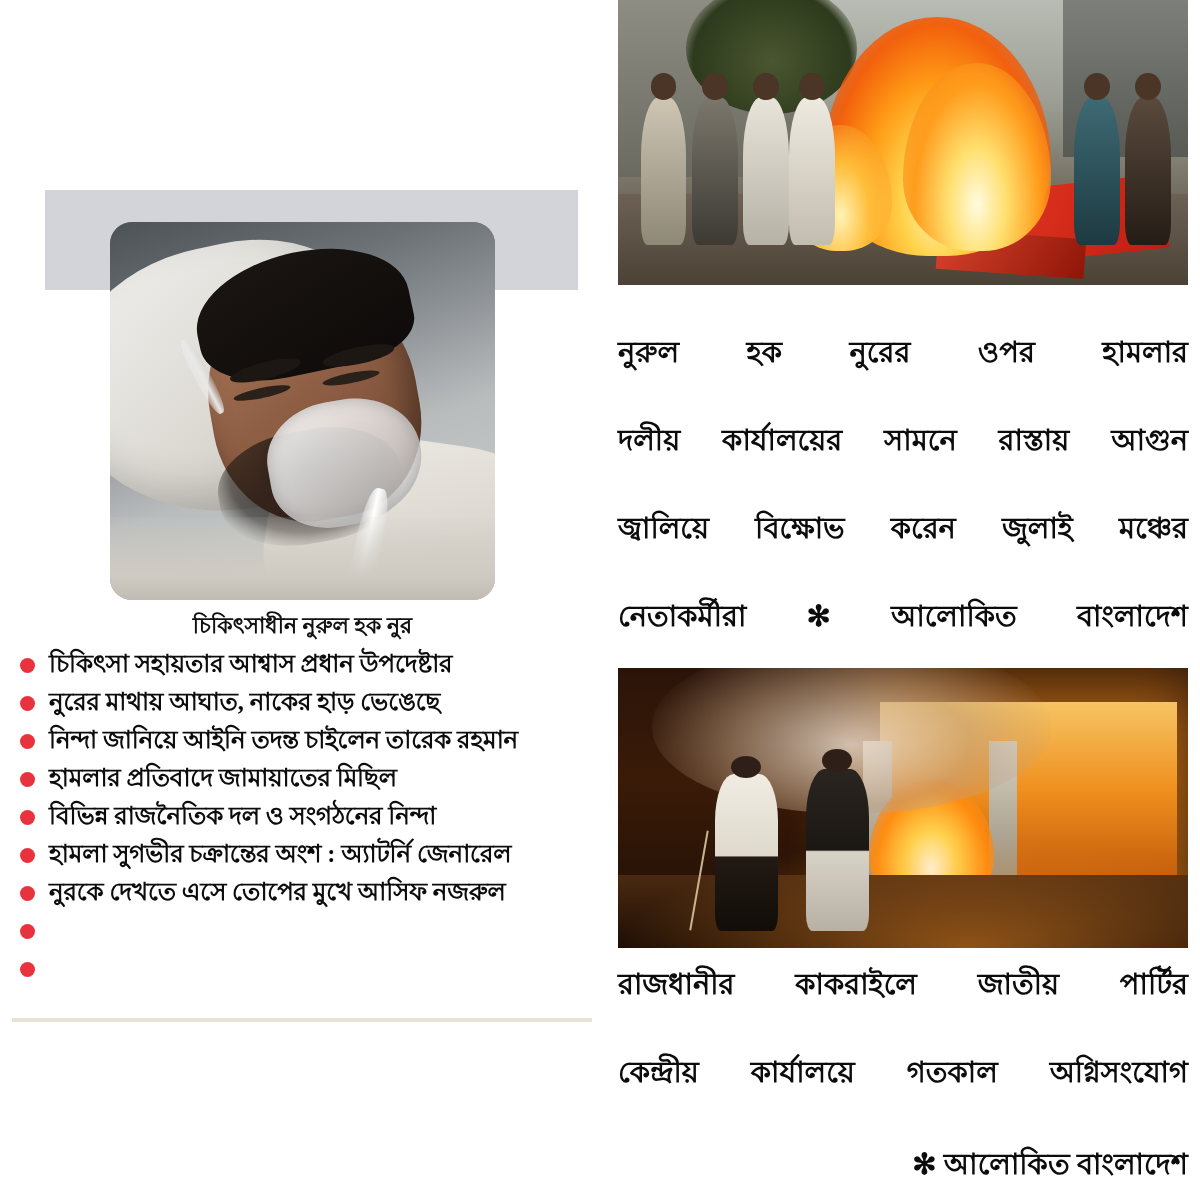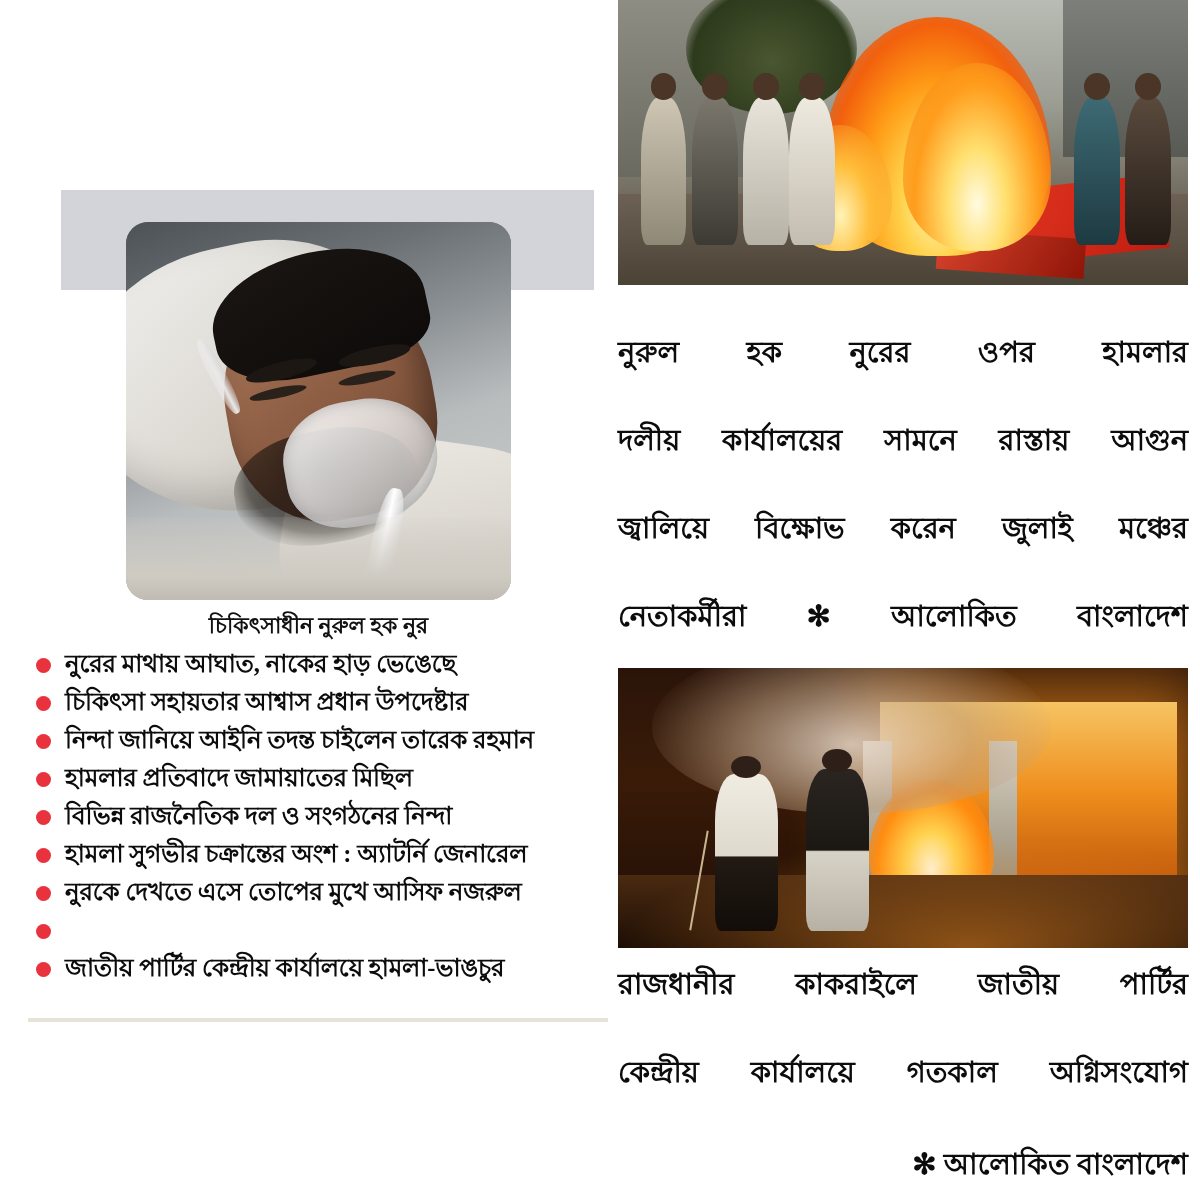--- a/index.html
+++ b/index.html
@@ -9,21 +9,21 @@
     height: 1200px;
     background: #ffffff;
     font-family: "Liberation Sans", sans-serif;
     overflow: hidden;
     position: relative;
   }
 
   
   #left-column {
     position: absolute;
-    left: 16px;
+    left: 0;
     top: 0;
     width: 612px;
     height: 1200px;
   }
 
   
   .photo-backdrop {
     position: absolute;
     left: 45px;
     top: 190px;
@@ -393,28 +393,28 @@
     <div class="hp-tube"></div>
     <div class="hp-tube2"></div>
     <div class="hp-sheet"></div>
   </div>
 
   <div class="photo-caption">চিকিৎসাধীন নুরুল হক নুর</div>
 
   <div id="headline-list">
     <div class="bullet-row">
       <span class="bullet-dot"></span>
+      <span class="bullet-text">চিকিৎসা সহায়তার আশ্বাস প্রধান উপদেষ্টার</span>
+    </div>
+    <div class="bullet-row">
+      <span class="bullet-dot"></span>
       <span class="bullet-text">নুরের মাথায় আঘাত, নাকের হাড় ভেঙেছে</span>
     </div>
     <div class="bullet-row">
       <span class="bullet-dot"></span>
-      <span class="bullet-text">চিকিৎসা সহায়তার আশ্বাস প্রধান উপদেষ্টার</span>
-    </div>
-    <div class="bullet-row">
-      <span class="bullet-dot"></span>
       <span class="bullet-text">নিন্দা জানিয়ে আইনি তদন্ত চাইলেন তারেক রহমান</span>
     </div>
     <div class="bullet-row">
       <span class="bullet-dot"></span>
       <span class="bullet-text">হামলার প্রতিবাদে জামায়াতের মিছিল</span>
     </div>
     <div class="bullet-row">
       <span class="bullet-dot"></span>
       <span class="bullet-text">বিভিন্ন রাজনৈতিক দল ও সংগঠনের নিন্দা</span>
     </div>
@@ -424,21 +424,20 @@
     </div>
     <div class="bullet-row">
       <span class="bullet-dot"></span>
       <span class="bullet-text">নুরকে দেখতে এসে তোপের মুখে আসিফ নজরুল</span>
     </div>
     <div class="bullet-row">
       <span class="bullet-dot"></span>
     </div>
     <div class="bullet-row">
       <span class="bullet-dot"></span>
-      <span class="bullet-text">জাতীয় পার্টির কেন্দ্রীয় কার্যালয়ে হামলা-ভাঙচুর</span>
     </div>
   </div>
 
   <div class="bottom-rule"></div>
 </div>
 
 <div id="right-column">
 
   <div class="photo-block" id="fire-photo-top">
     <div class="fp-sky"></div>

